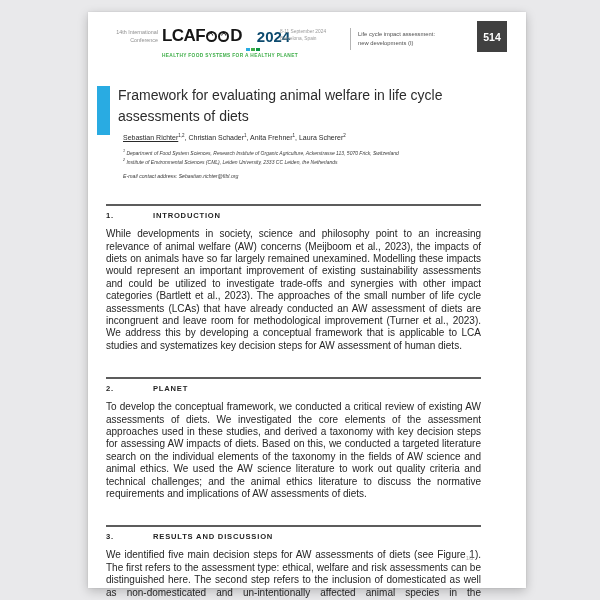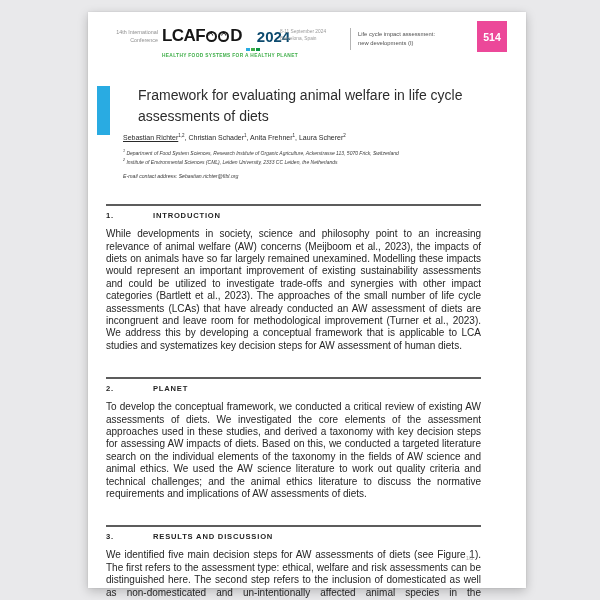--- a/index.html
+++ b/index.html
@@ -29,21 +29,21 @@
   .tagline{font-size:4.8px;font-weight:700;color:#3fae49;letter-spacing:0.35px;margin-top:1.5px;}
   .date-block{position:absolute;left:192px;top:17px;font-size:4.8px;color:#9a9a9a;line-height:1.45;}
   .session-block{position:absolute;left:262px;top:15px;display:flex;align-items:center;gap:7px;height:24px;}
   .session-divider{width:1px;height:22px;background:#b5b5b5;}
   .session-text{font-size:5.8px;color:#4f4f4f;line-height:1.6;}
   .badge{position:absolute;left:389px;top:9px;width:30px;height:31px;display:flex;
     align-items:center;justify-content:center;color:#fff;font-size:10.5px;font-weight:700;}
   
   .title-block{position:relative;margin-top:11px;}
   .accent-bar{position:absolute;left:9px;top:1px;width:13px;height:49px;}
-  .title{margin:0 20px 0 50px;max-width:356px;font-size:14px;line-height:21px;
+  .title{margin:0 20px 0 30px;max-width:356px;font-size:14px;line-height:21px;
     color:#2c2c2c;font-weight:400;}
   .authors{margin:6px 46px 0 35px;font-size:7px;color:#2a2a2a;}
   .authors sup{font-size:4.5px;}
   .author-link{text-decoration:underline;}
   .affiliations{margin:8px 30px 0 35px;font-size:5px;font-style:italic;color:#3a3a3a;line-height:1.55;}
   .affiliations p{margin:0;}
   .affiliations sup{font-size:3.6px;}
   .email{margin:7px 46px 0 35px;font-size:5.2px;font-style:italic;color:#3a3a3a;}
   
   .sections{margin:0 45px 0 18px;}
@@ -88,21 +88,21 @@
     </div>
 
     <div class="session-block">
       <div class="session-divider"></div>
       <div class="session-text">
         <div>Life cycle impact assessment:</div>
         <div>new developments (I)</div>
       </div>
     </div>
 
-    <div class="badge" style="background-color: #ec4899;">514</div>
+    <div class="badge" style="background-color: #404040;">514</div>
   </div>
 
   <div class="title-block">
     <div class="accent-bar" style="background-color: rgb(41, 171, 226);"></div>
     <h1 class="title">Framework for evaluating animal welfare in life cycle assessments of diets</h1>
   </div>
 
   <p class="authors"><span class="author-link">Sebastian Richter</span><sup>1,2</sup><span>,</span>
     <span>Christian Schader</span><sup>1</sup><span>,</span>
     <span>Anita Frehner</span><sup>1</sup><span>,</span>

